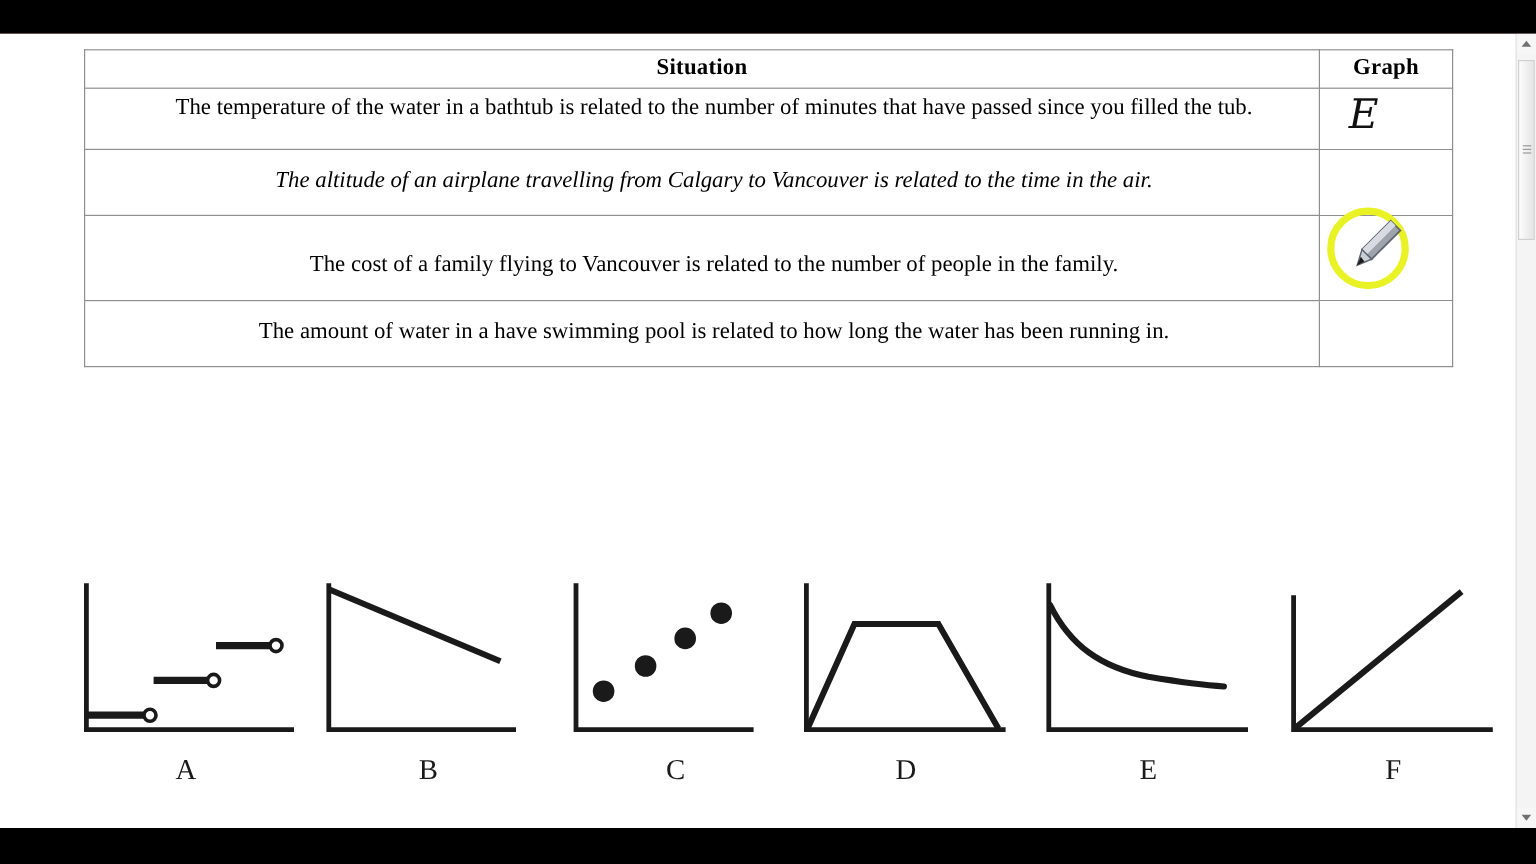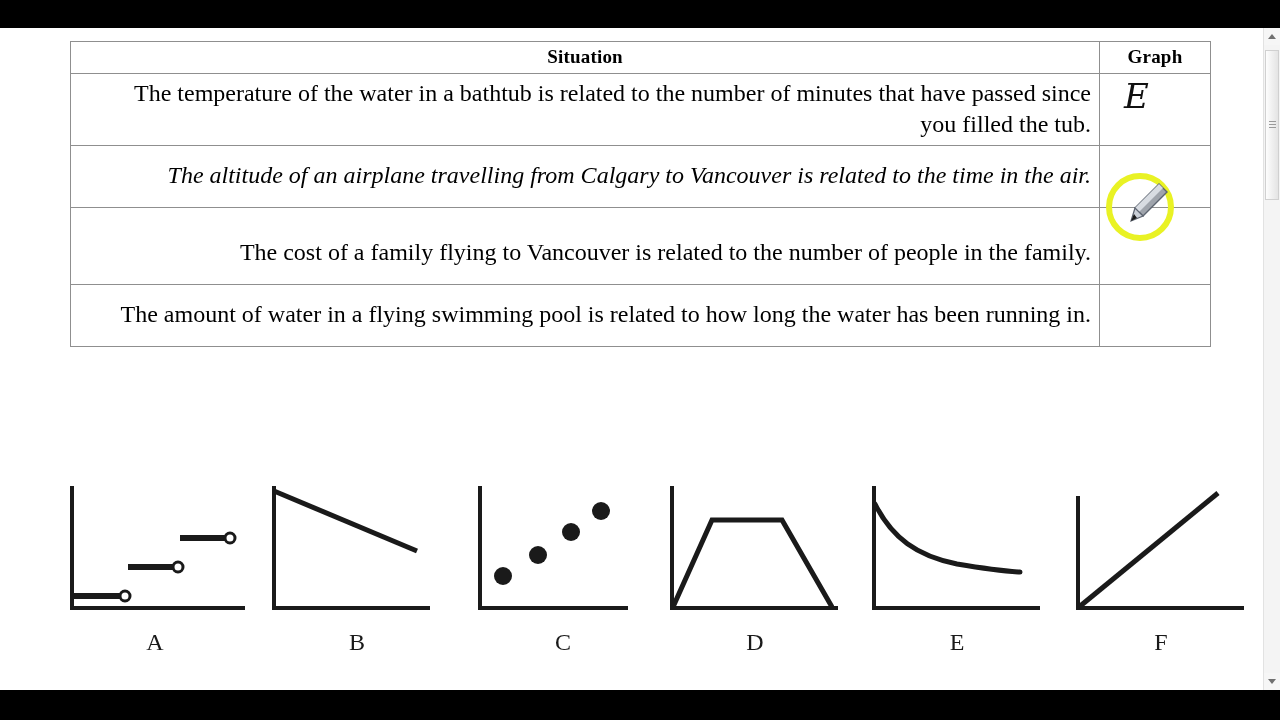--- a/index.html
+++ b/index.html
@@ -117,24 +117,24 @@
     text-align: center;
     font-weight: bold;
     font-size: 19px;
     padding: 4px 0 5px 0;
     letter-spacing: .2px;
   }
   .col-situation { width: 1029px; }
   .col-graph     { width: 111px; }
 
   .sit-cell {
-    font-size: 24px;
+    font-size: 19px;
     line-height: 1.28;
     padding: 4px 8px 6px 28px;
-    text-align: right;
+    text-align: center;
   }
   .graph-cell { position: relative; }
 
   
   .hand {
     position: absolute;
     font-family: "DejaVu Serif", serif;
     font-size: 34px;
     color: #111111;
     font-style: italic;
@@ -243,21 +243,21 @@
             <span class="hand" style="left:26px; top:4px;"></span>
           </td>
         </tr>
         <tr>
           <td class="sit-cell" style="padding-top:29px; padding-bottom:16px;margin-left:36px;">The cost of a family flying to Vancouver is related to the number of people in the family.</td>
           <td class="graph-cell">
             <span class="hand" style="left:26px; top:4px;"></span>
           </td>
         </tr>
         <tr>
-          <td class="sit-cell" style="padding-top:14px; padding-bottom:16px;">The amount of water in a flying swimming pool is related to how long the water has been running in.</td>
+          <td class="sit-cell" style="padding-top:14px; padding-bottom:16px;">The amount of water in a have swimming pool is related to how long the water has been running in.</td>
           <td class="graph-cell">
             <span class="hand" style="left:26px; top:4px;"></span>
           </td>
         </tr>
       </tbody>
     </table>
 
     <div id="graph-strip">
 
       <div class="graph-item" style="left:60px;">

